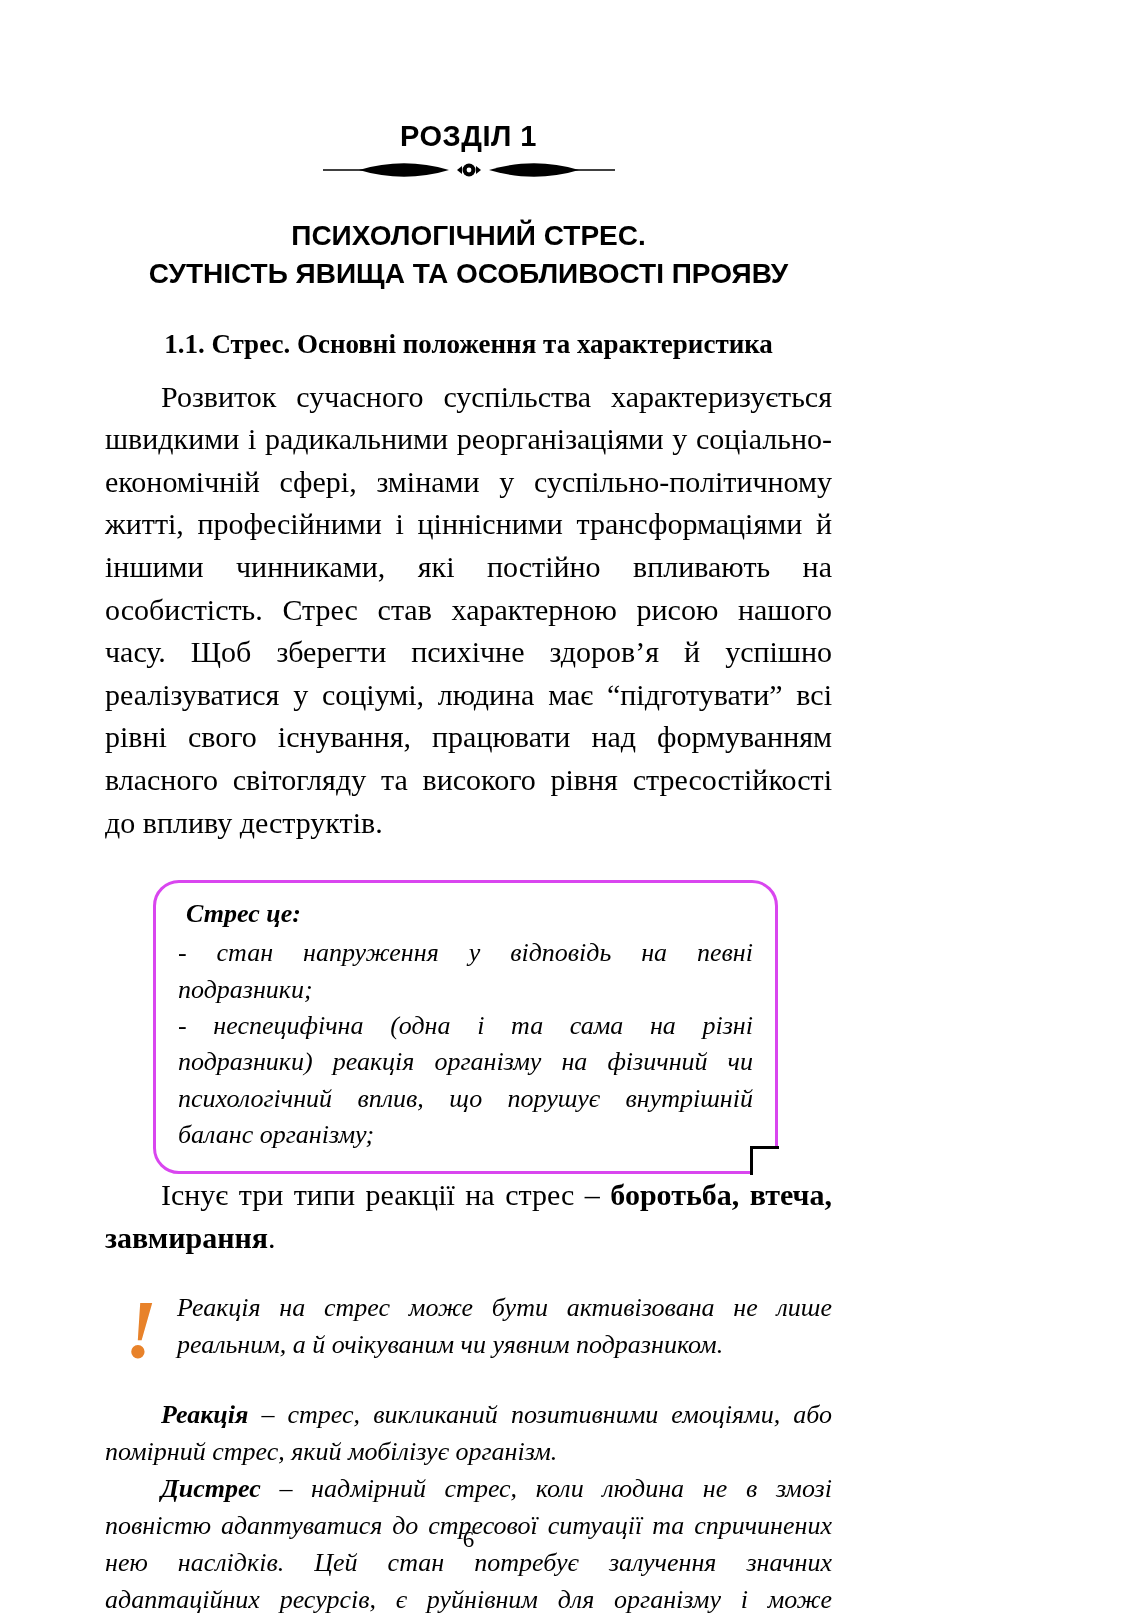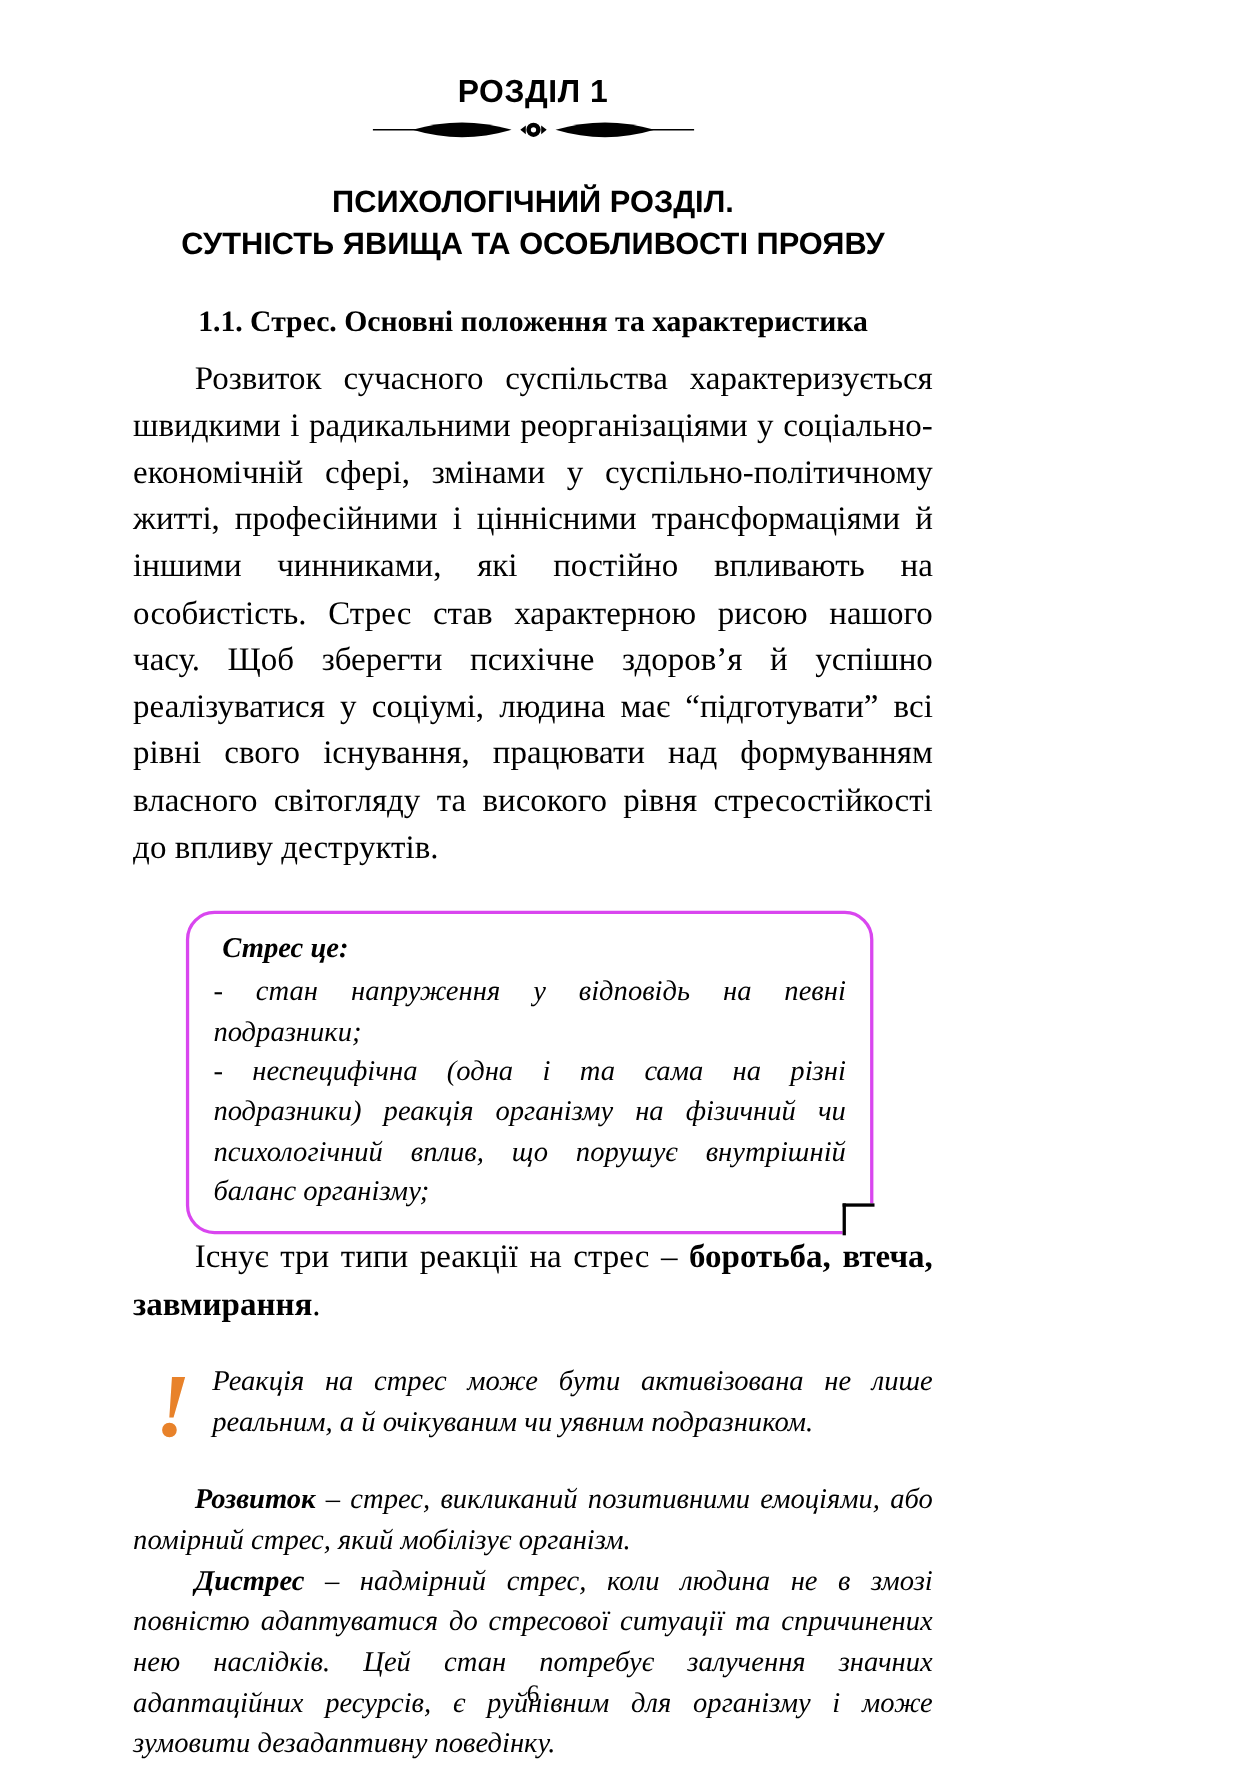--- a/index.html
+++ b/index.html
@@ -10,25 +10,25 @@
   body {
     width: 1142px;
     height: 1615px;
     position: relative;
     font-family: "Liberation Serif", serif;
     color: #000000;
     overflow: hidden;
   }
   .page {
     position: absolute;
-    left: 16px; top: 0;
+    left: 0; top: 0;
     width: 937px;
     height: 1615px;
     box-sizing: border-box;
-    padding: 68px 105px 40px 105px;
+    padding: 120px 105px 40px 105px;
   }
 
   .chapter-title {
     text-align: center;
     font-weight: bold;
     font-size: 29px;
     letter-spacing: 0.5px;
     font-family: "Liberation Sans", sans-serif;
     margin: 0;
   }
@@ -172,21 +172,21 @@
     <path d="M182 13 L296 13" stroke="#000" stroke-width="1.4" fill="none"></path>
     <path d="M40 13 C70 4, 100 4, 130 13 C100 22, 70 22, 40 13 Z" fill="#000"></path>
     <path d="M170 13 C200 4, 230 4, 260 13 C230 22, 200 22, 170 13 Z" fill="#000"></path>
     <circle cx="150" cy="13" r="6.5" fill="#000"></circle>
     <circle cx="150" cy="13" r="2.4" fill="#fff"></circle>
     <path d="M138 13 L143 9 L143 17 Z" fill="#000"></path>
     <path d="M162 13 L157 9 L157 17 Z" fill="#000"></path>
   </svg>
 
   <h2 class="doc-title">
-    <span>ПСИХОЛОГІЧНИЙ РОЗДІЛ.</span>
+    <span>ПСИХОЛОГІЧНИЙ СТРЕС.</span>
     <span class="line2">СУТНІСТЬ ЯВИЩА ТА ОСОБЛИВОСТІ ПРОЯВУ</span>
   </h2>
 
   <h3 class="section-heading">1.1. Стрес. Основні положення та характеристика</h3>
 
   <p class="body-text">Розвиток сучасного суспільства характеризується швидкими і радикальними реорганізаціями у соціально-економічній сфері, змінами у суспільно-політичному житті, професійними і ціннісними трансформаціями й іншими чинниками, які постійно впливають на особистість. Стрес став характерною рисою нашого часу. Щоб зберегти психічне здоров’я й успішно реалізуватися у соціумі, людина має “підготувати” всі рівні свого існування, працювати над формуванням власного світогляду та високого рівня стресостійкості до впливу деструктів.</p>
 
   <div class="callout">
     <div class="callout-title">Стрес це:</div>
     <p class="callout-item">- стан напруження у відповідь на певні подразники;</p>
@@ -194,18 +194,18 @@
   </div>
 
   <p class="body-text after-box"><span>Існує три типи реакції на стрес – </span><span class="bold">боротьба, втеча, завмирання</span><span>.</span></p>
 
   <div class="note">
     <div class="note-icon">!</div>
     <div class="note-text">Реакція на стрес може бути активізована не лише реальним, а й очікуваним чи уявним подразником.</div>
   </div>
 
   <div class="term-block">
-    <p class="term"><span class="term-name">Розвиток</span><span> – стрес, викликаний позитивними емоціями, або помірний стрес, який мобілізує організм.</span></p>
+    <p class="term"><span class="term-name">Реакція</span><span> – стрес, викликаний позитивними емоціями, або помірний стрес, який мобілізує організм.</span></p>
     <p class="term"><span class="term-name">Дистрес</span><span> – надмірний стрес, коли людина не в змозі повністю адаптуватися до стресової ситуації та спричинених нею наслідків.  Цей стан потребує залучення значних адаптаційних ресурсів, є руйнівним для організму і може зумовити дезадаптивну поведінку.</span></p>
   </div>
 
   <div class="page-number">6</div>
 </div>
 
 </body></html>

